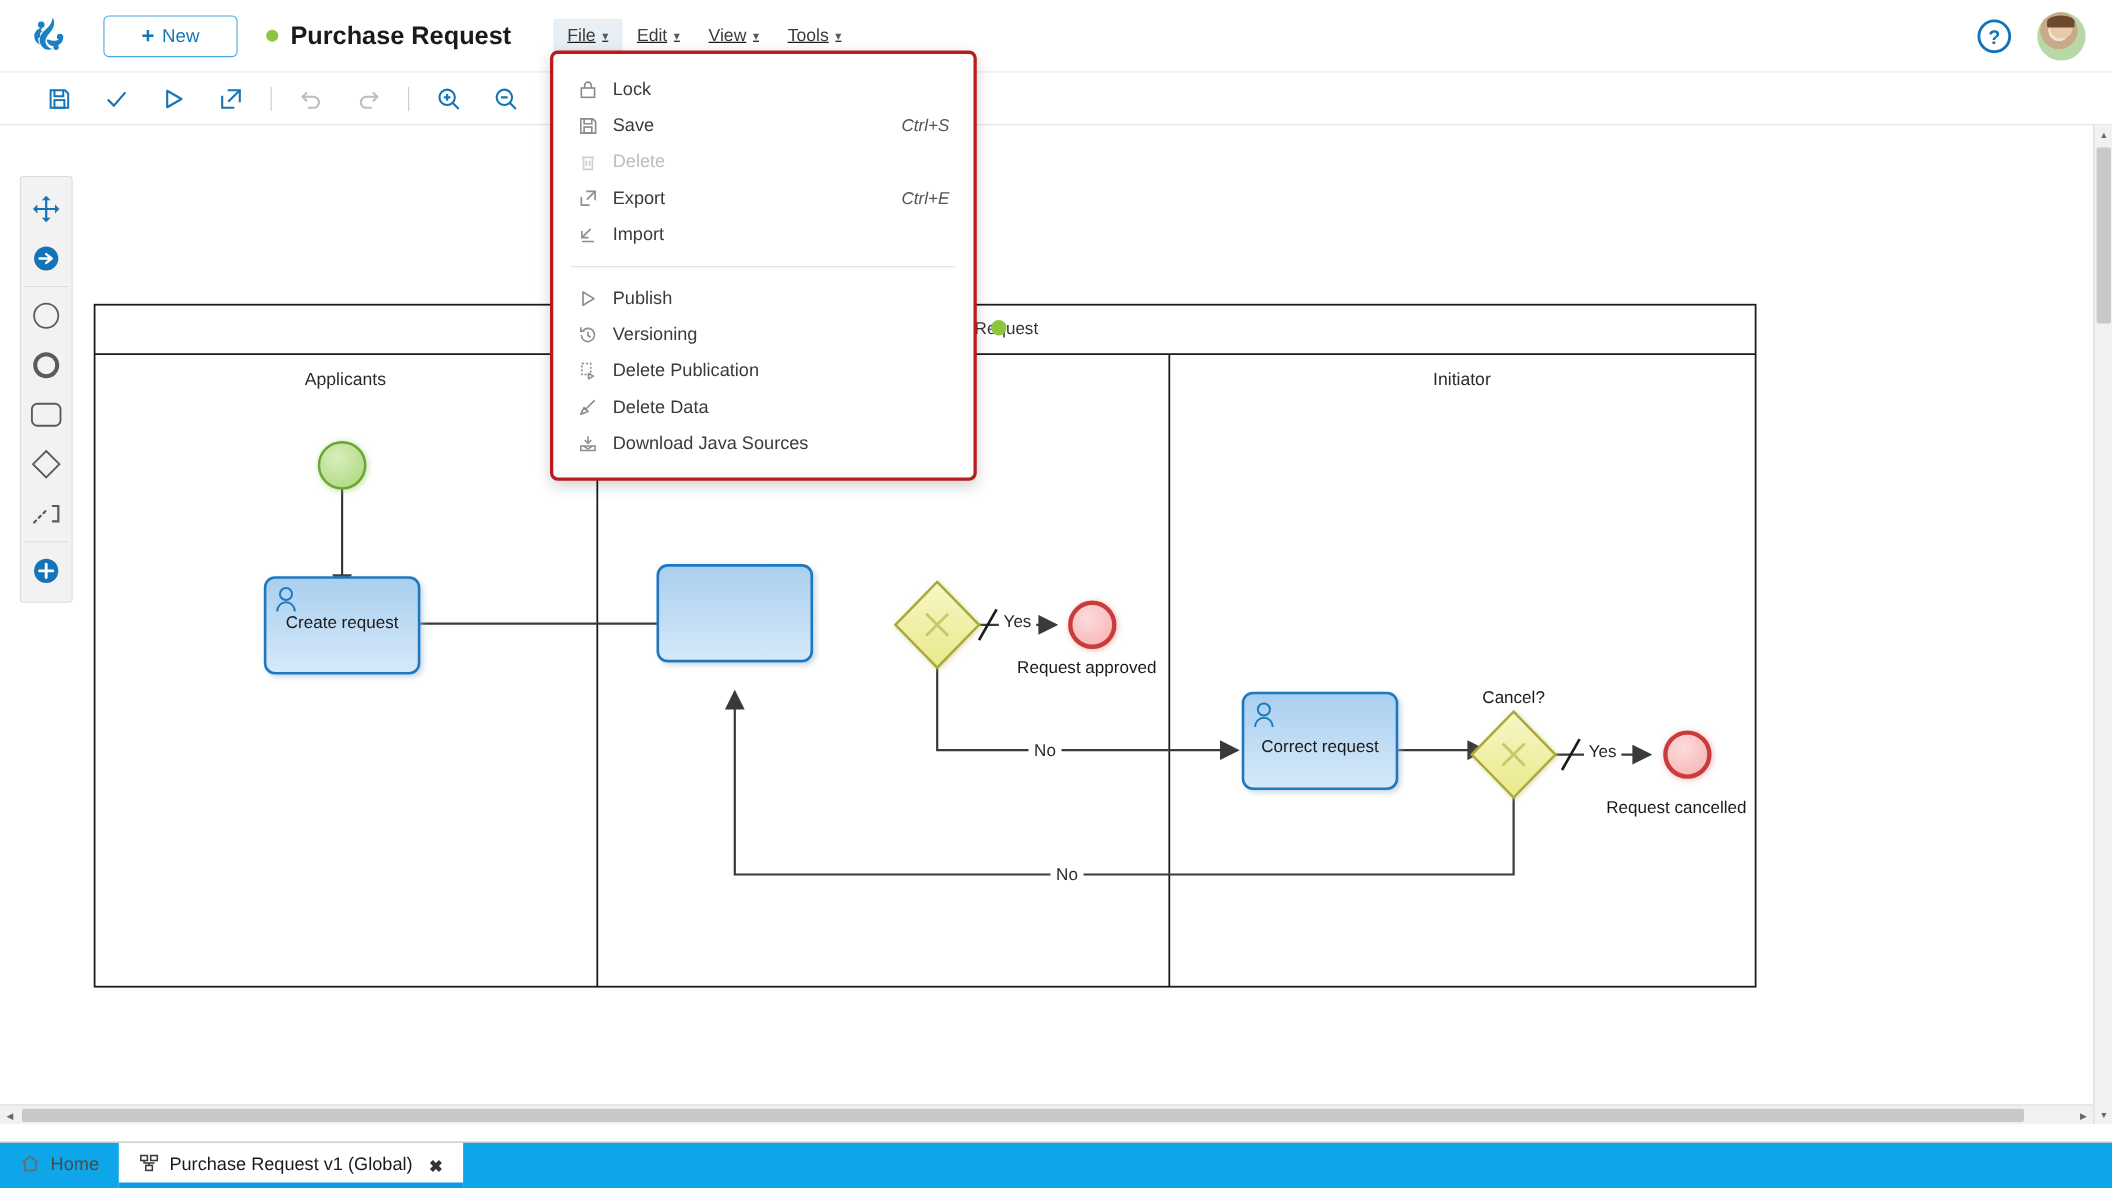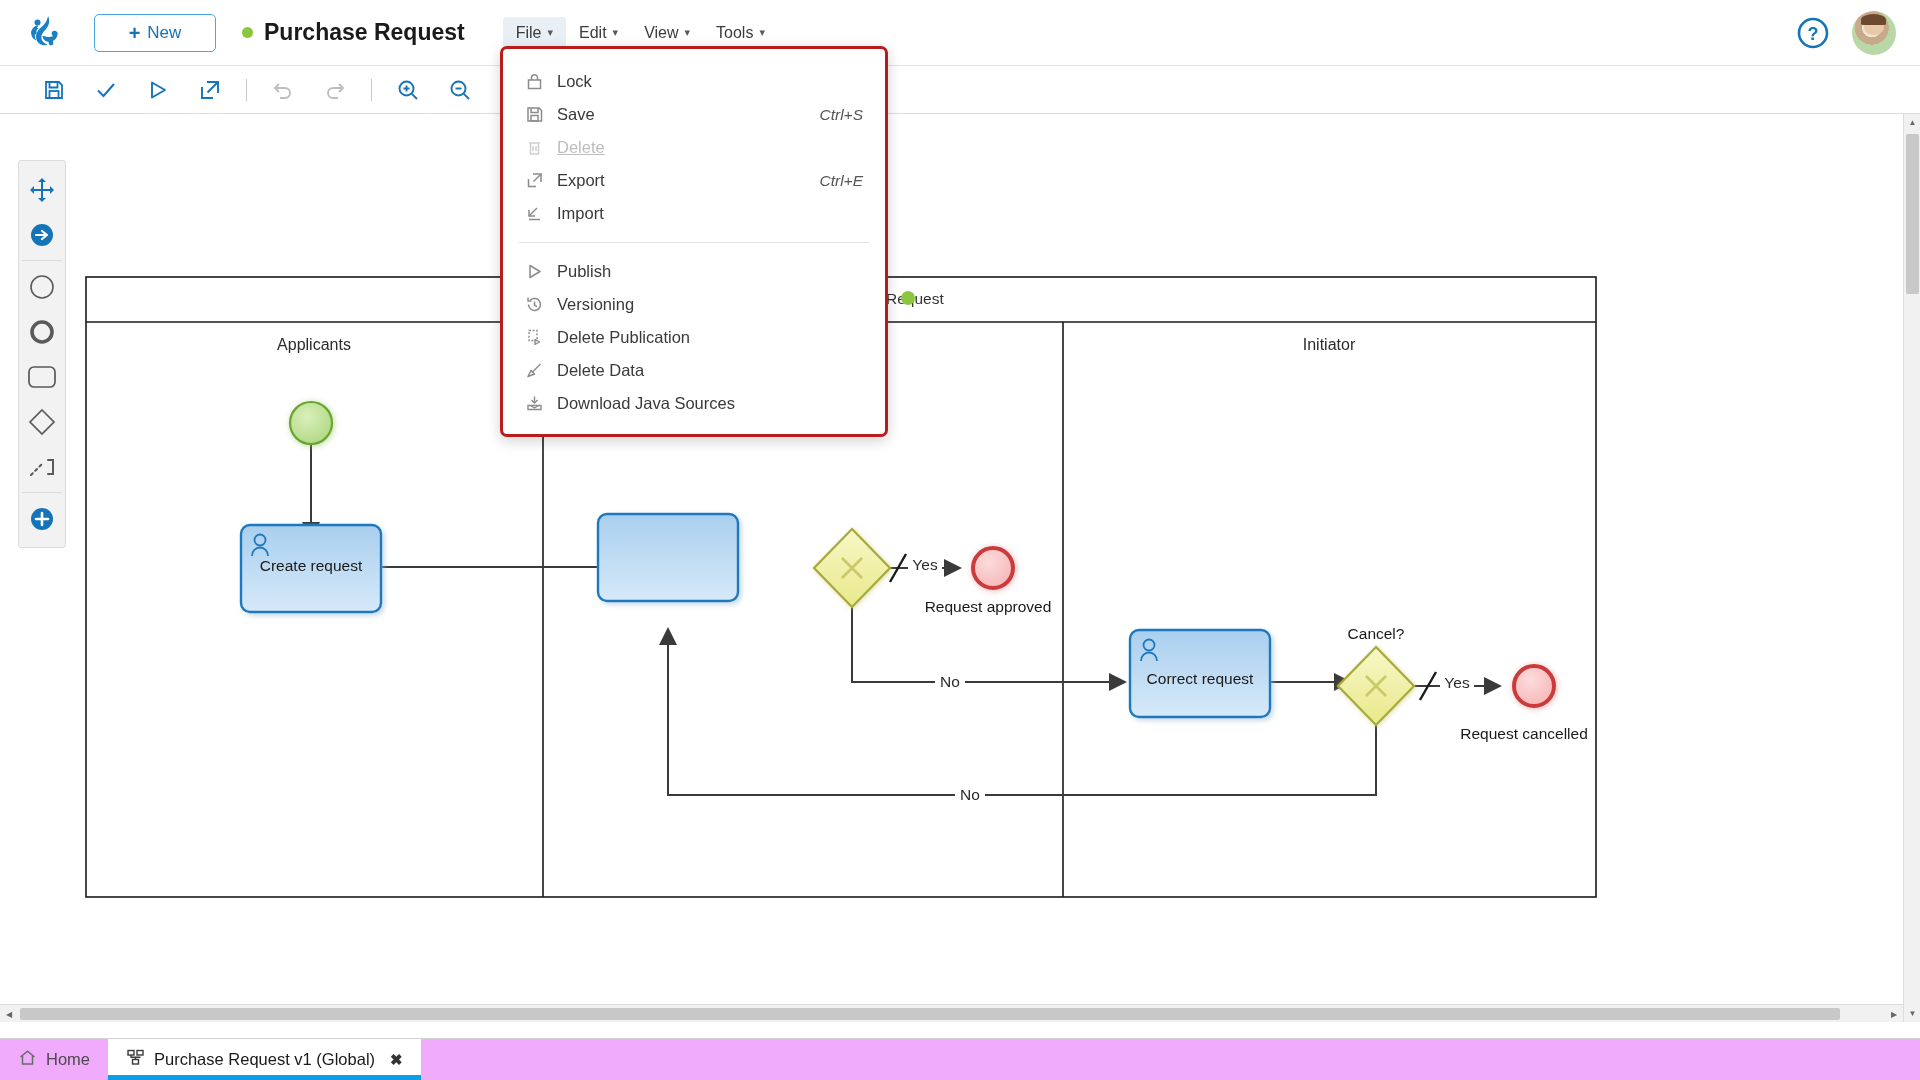--- a/index.html
+++ b/index.html
@@ -23,21 +23,21 @@
     color: #1574b8; font-size: 17px; display: flex; align-items: center;
     justify-content: center; gap: 7px; cursor: pointer;
   }
   .new-btn .plus { font-size: 20px; font-weight: bold; line-height: 1; }
   .doc-title {
     margin-left: 26px; display: flex; align-items: center; gap: 11px;
     font-size: 23px; font-weight: bold; color: #1a1a1a; white-space: nowrap;
   }
   .dot-green { width: 11px; height: 11px; border-radius: 50%; background: #8cc63f; display:inline-block; }
 
-  .menubar { margin-left: 38px; display: flex; align-items: center; height: 66px; }
+  .menubar { margin-left: 38px; display: flex; align-items: center; height: 66px; text-decoration: underline; }
   .menu-item {
     padding: 7px 13px; font-size: 16px; color: #3b3b3b; cursor: pointer;
     display: flex; align-items: center; gap: 6px; border-radius: 3px;
   }
   .menu-item.active { background: #e8eff5; }
   .caret { font-size: 11px; color: #5a5a5a; }
 
   .header-right { margin-left: auto; display: flex; align-items: center; gap: 22px; margin-right: 24px; }
   .help-icon { width: 34px; height: 34px; cursor: pointer; }
   .avatar {
@@ -109,27 +109,27 @@
     background: #ffffff; border: 3px solid #b91c1c; border-radius: 7px;
     box-shadow: 0 4px 14px rgba(0,0,0,.18); z-index: 50; padding: 16px 0 14px 0;
   }
   .mi {
     display: flex; align-items: center; height: 33px; padding: 0 22px;
     font-size: 16.5px; color: #3a3a3a; cursor: pointer;
   }
   .mi .mi-ico { width: 32px; display: flex; align-items: center; justify-content: flex-start; flex: none; }
   .mi .mi-lbl { flex: 1; }
   .mi .mi-key { color: #555; font-size: 15.5px; margin-left: 18px; font-style: italic; }
-  .mi.disabled { color: #bdbdbd; cursor: default; text-decoration: underline; }
+  .mi.disabled { color: #bdbdbd; cursor: default; }
   .mi-div { height: 1px; background: #e2e2e2; margin: 12px 16px; }
 
   
   .tabbar {
     position: absolute; bottom: 0; left: 0; width: 1920px; height: 42px;
-    background: #f0abfc; display: flex; align-items: stretch; border-top: 1px solid #d2d2d2;
+    background: #0ea5e9; display: flex; align-items: stretch; border-top: 1px solid #d2d2d2;
   }
   .tab {
     display: flex; align-items: center; gap: 9px; padding: 0 18px;
     font-size: 16.5px; color: #4a4a4a; cursor: pointer; position: relative;
   }
   .tab.sel { background: #ffffff; color: #1a1a1a; }
   .tab.sel::after {
     content: ""; position: absolute; left: 0; bottom: 0; width: 100%; height: 5px; background: #0b9ee8;
   }
   .tab .x { font-size: 15px; font-weight: bold; color: #333; margin-left: 6px; }

